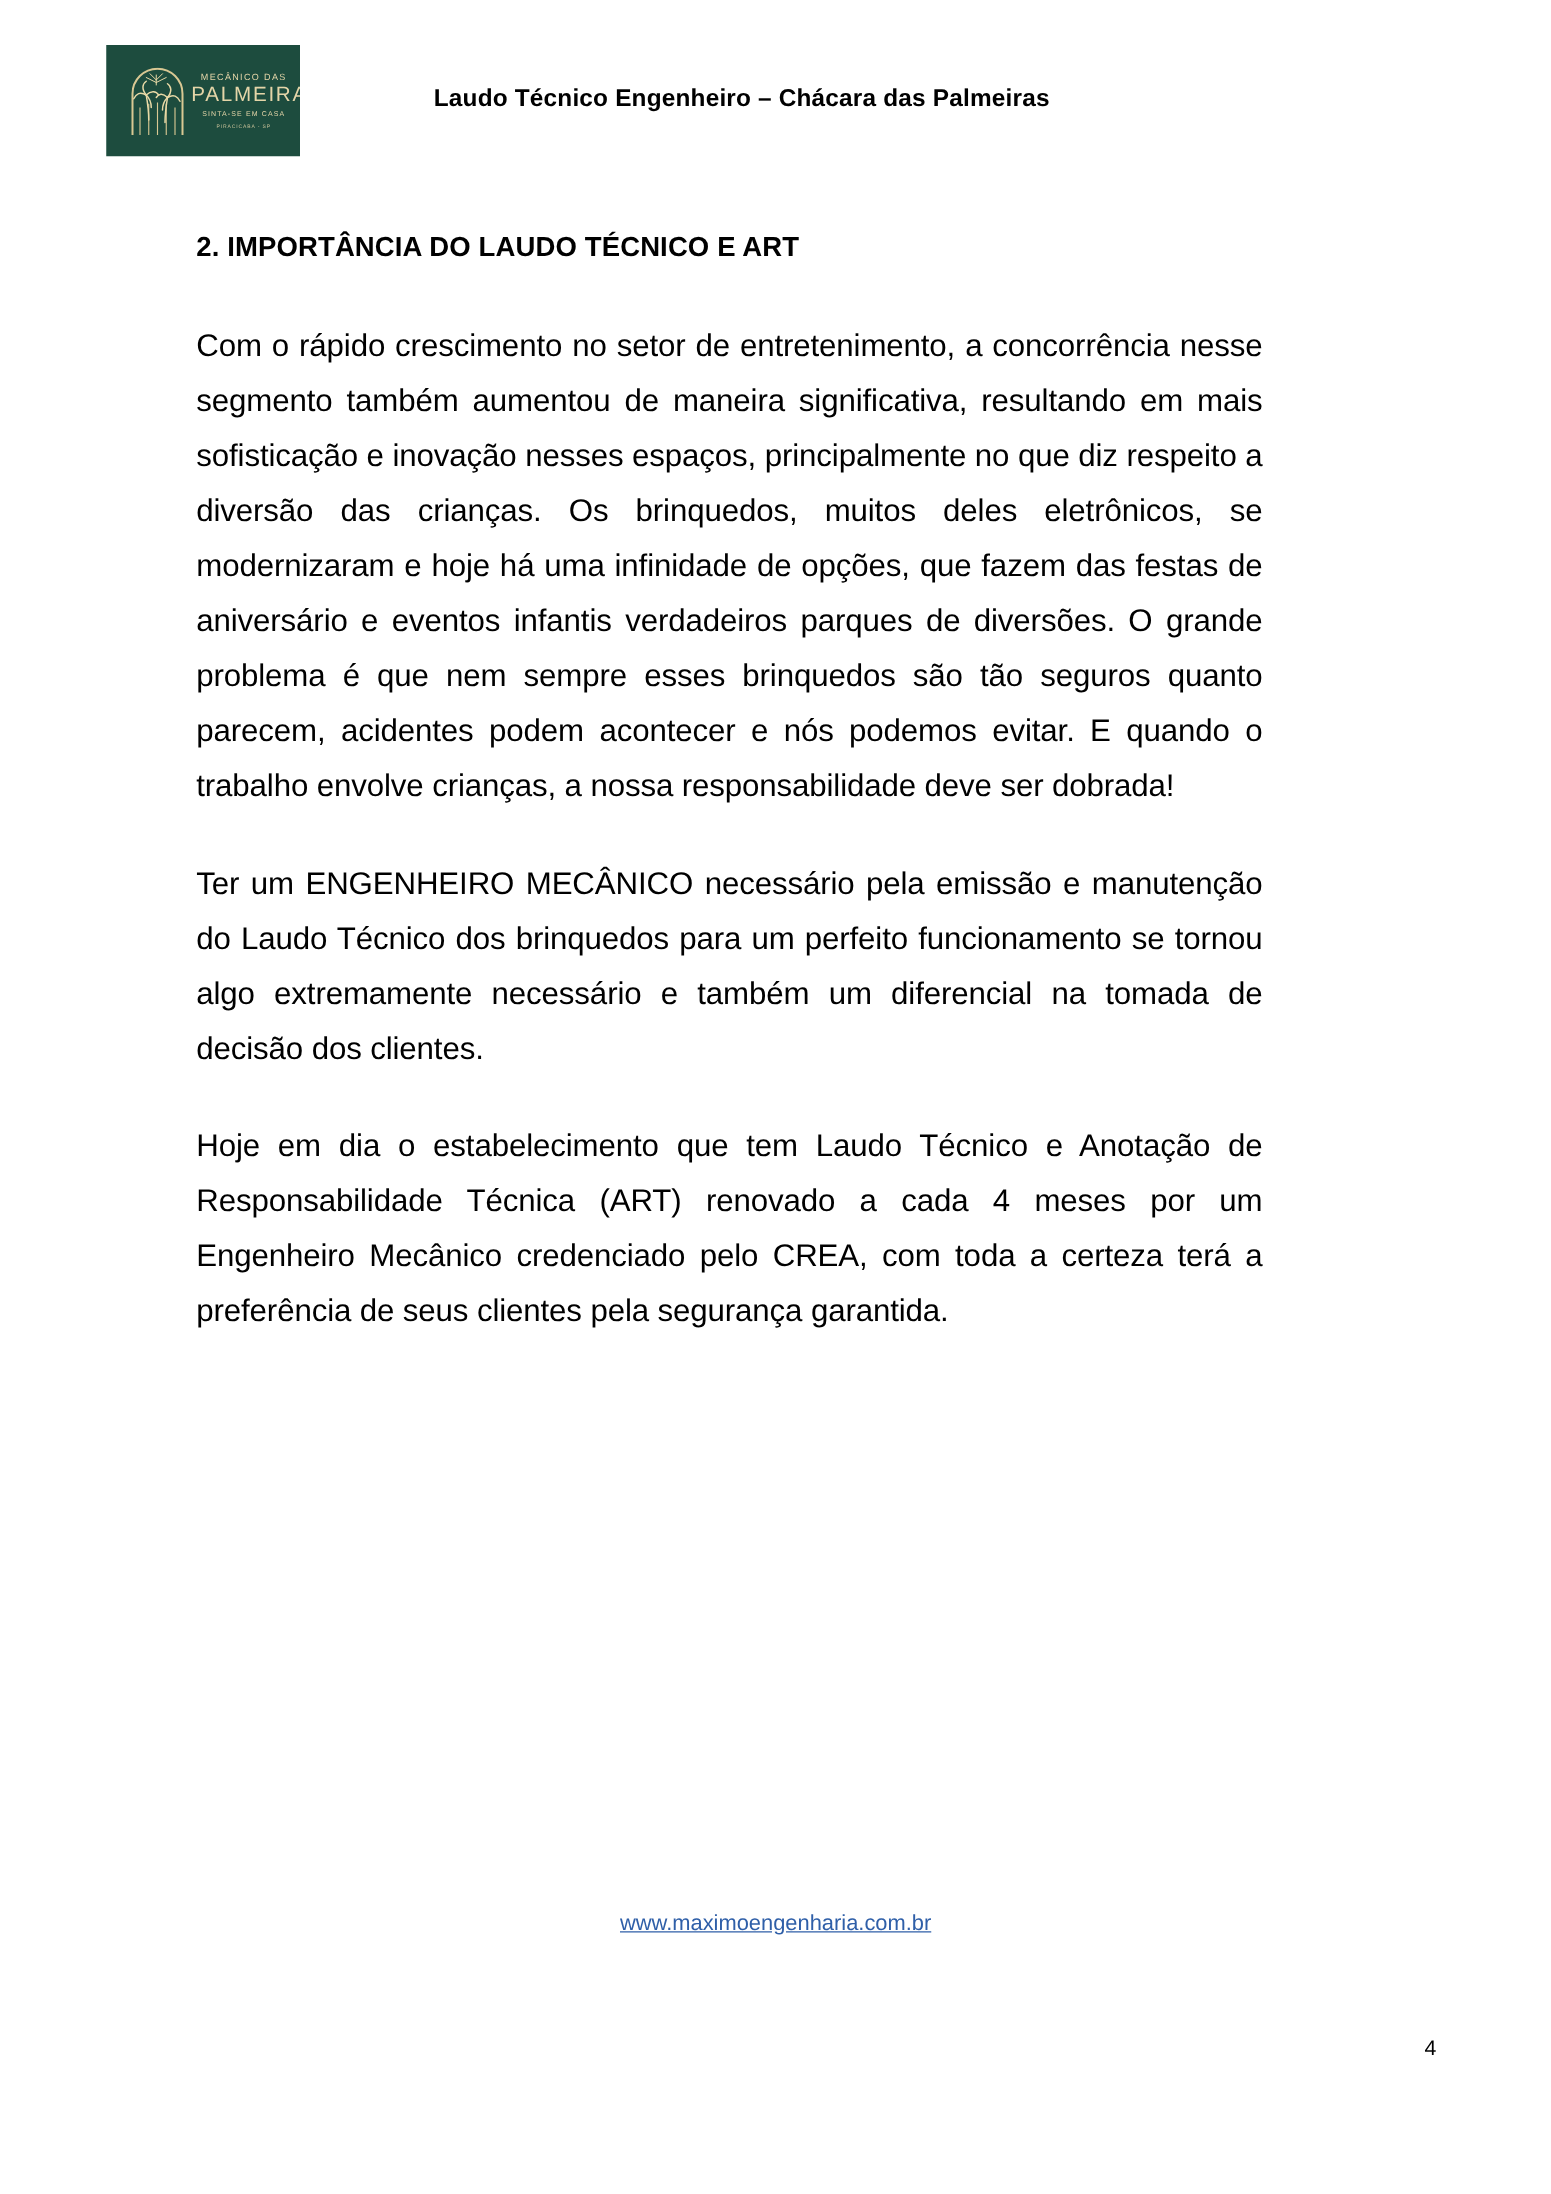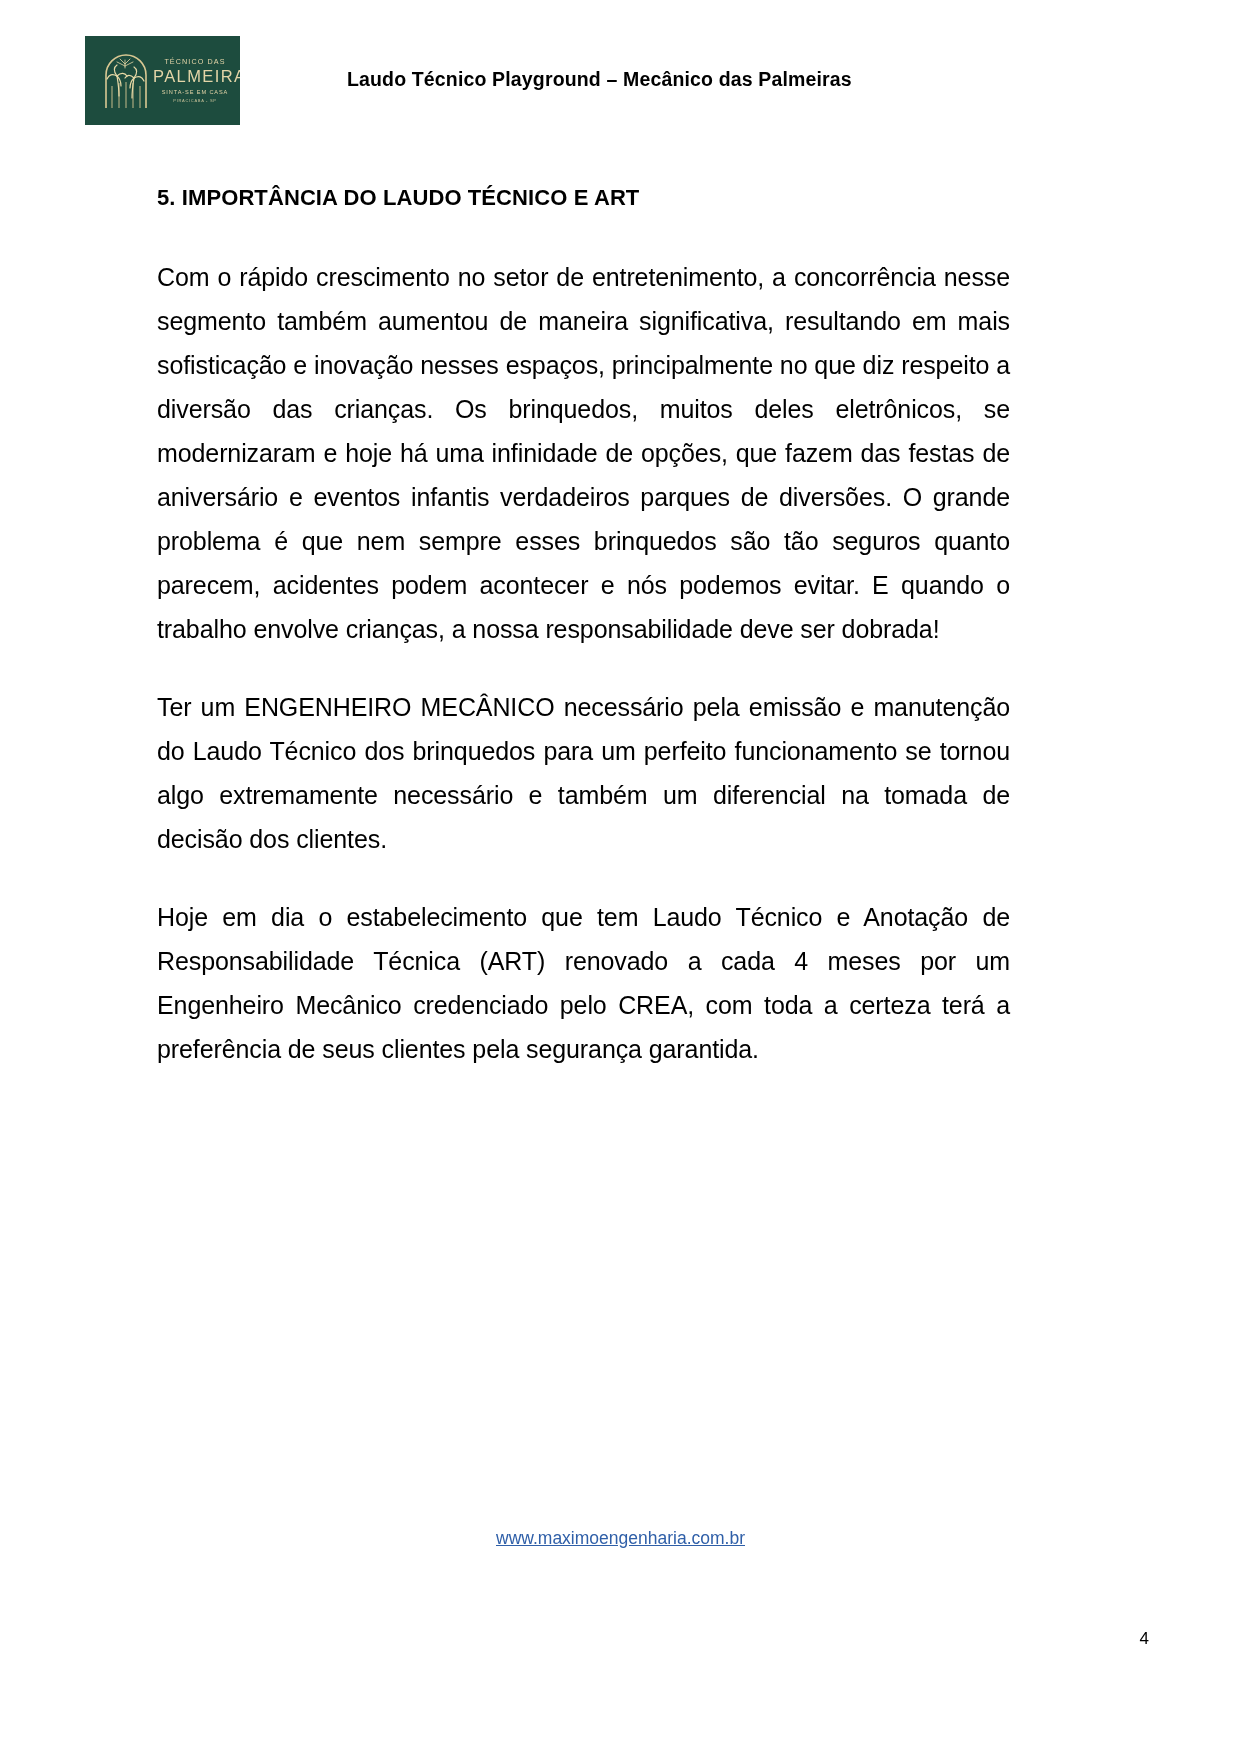--- a/index.html
+++ b/index.html
@@ -183,34 +183,34 @@
           </g>
           <g stroke="#e8d9a6" stroke-width="0.8" stroke-linecap="round">
             <line x1="22" y1="14" x2="22" y2="6"></line>
             <line x1="22" y1="10" x2="17" y2="5"></line>
             <line x1="22" y1="10" x2="27" y2="5"></line>
             <line x1="22" y1="12" x2="14" y2="8"></line>
             <line x1="22" y1="12" x2="30" y2="8"></line>
           </g>
         </svg>
         <div class="logo-text">
-          <div class="logo-line1">TÉCNICO DAS</div>
+          <div class="logo-line1">MECÂNICO DAS</div>
           <div class="logo-line2">PALMEIRAS</div>
           <div class="logo-line3">SINTA-SE EM CASA</div>
           <div class="logo-line4">PIRACICABA - SP</div>
         </div>
       </div>
     </div>
 
-    <div class="header-title">Laudo Técnico Playground – Mecânico das Palmeiras</div>
+    <div class="header-title">Laudo Técnico Engenheiro – Chácara das Palmeiras</div>
   </div>
 
   <div class="content">
 
-    <h2 class="section-heading">5. IMPORTÂNCIA DO LAUDO TÉCNICO E ART</h2>
+    <h2 class="section-heading">2. IMPORTÂNCIA DO LAUDO TÉCNICO E ART</h2>
 
     <p class="body-text">Com o rápido crescimento no setor de entretenimento, a concorrência nesse segmento também aumentou de maneira significativa, resultando em mais sofisticação e inovação nesses espaços, principalmente no que diz respeito a diversão das crianças. Os brinquedos, muitos deles eletrônicos, se modernizaram e hoje há uma infinidade de opções, que fazem das festas de aniversário e eventos infantis verdadeiros parques de diversões. O grande problema é que nem sempre esses brinquedos são tão seguros quanto parecem, acidentes podem acontecer e nós podemos evitar. E quando o trabalho envolve crianças, a nossa responsabilidade deve ser dobrada!</p>
 
     <p class="body-text">Ter um ENGENHEIRO MECÂNICO necessário pela emissão e manutenção do Laudo Técnico dos brinquedos para um perfeito funcionamento se tornou algo extremamente necessário e também um diferencial na tomada de decisão dos clientes.</p>
 
     <p class="body-text">Hoje em dia o estabelecimento que tem Laudo Técnico e Anotação de Responsabilidade Técnica (ART) renovado a cada 4 meses por um Engenheiro Mecânico credenciado pelo CREA, com toda a certeza terá a preferência de seus clientes pela segurança garantida.</p>
   </div>
 
   <div class="footer">
     <a class="footer-link" href="#">www.maximoengenharia.com.br</a>

